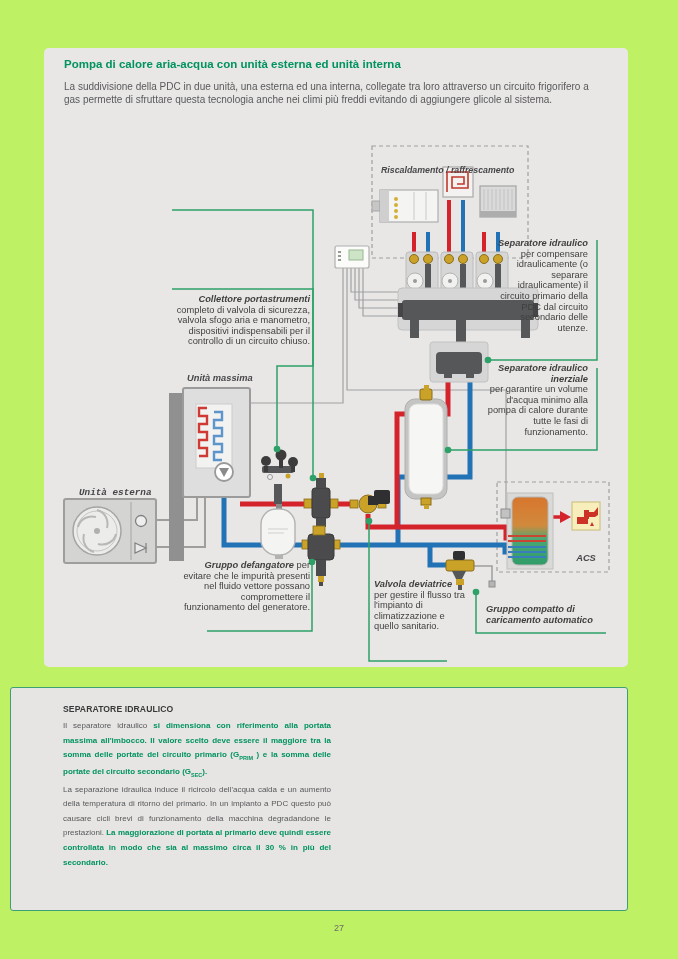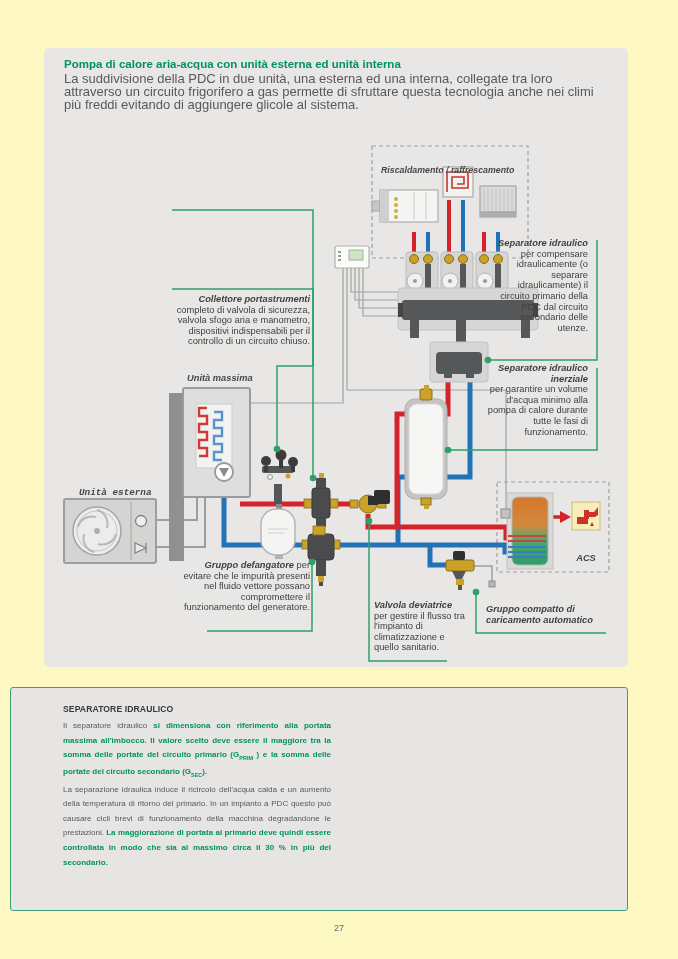--- a/index.html
+++ b/index.html
@@ -3,25 +3,25 @@
 <meta charset="utf-8">
 <style>
   :root{
     --accent-green:#00935f;
     --leader-green:#2da167;
     --pipe-red:#d5232b;
     --pipe-blue:#2273b5;
     --box-border-green:#3f9f74;
   }
   html,body{margin:0;padding:0;background:#fff;}
-  #page{position:relative;width:678px;height:959px;background:#fef9c3;overflow:hidden;
+  #page{position:relative;width:678px;height:959px;background:#bef264;overflow:hidden;
         font-family:"Liberation Sans",sans-serif;color:#3f3f3e;}
   #topbox{position:absolute;left:44px;top:48px;width:584px;height:619px;background:#e8e7e6;border-radius:5px;}
   #title{position:absolute;left:64px;top:58px;width:540px;font-size:11.5px;font-weight:bold;color:var(--accent-green);}
-  #intro{position:absolute;left:64px;top:72px;width:536px;font-size:13px;line-height:13px;color:#59595b;}
+  #intro{position:absolute;left:64px;top:80px;width:536px;font-size:10px;line-height:13px;color:#59595b;}
   svg#diagram{position:absolute;left:0;top:0;width:678px;height:959px;}
   .pr{stroke:var(--pipe-red);fill:none;}
   .pb{stroke:var(--pipe-blue);fill:none;}
   .gl{stroke:var(--leader-green);stroke-width:1.5;fill:none;}
   .gd{fill:var(--leader-green);}
   .lbl{position:absolute;font-size:9.3px;font-weight:bold;font-style:italic;color:#47474a;white-space:nowrap;}
   .ann{position:absolute;font-size:9.3px;line-height:10.6px;color:#3f3f3e;}
   .ann .lead{font-weight:bold;font-style:italic;}
   .ra{text-align:right;}
   .la{text-align:left;}
@@ -315,21 +315,21 @@
   </div>
 
   <div class="ann ra blocklead" style="left:476px;top:363px;width:112px;">
     <span class="lead">Separatore idraulico inerziale</span><span>per garantire un volume d'acqua minimo alla pompa di calore durante tutte le fasi di funzionamento.</span>
   </div>
 
   <div class="ann ra" style="left:182px;top:560px;width:128px;">
     <span class="lead">Gruppo defangatore</span> <span>per evitare che le impurità presenti nel fluido vettore possano compromettere il funzionamento del generatore.</span>
   </div>
 
-  <div class="ann la blocklead" style="left:374px;top:600px;width:95px;">
+  <div class="ann la blocklead" style="left:374px;top:579px;width:95px;">
     <span class="lead">Valvola deviatrice</span><span>per gestire il flusso tra l'impianto di climatizzazione e quello sanitario.</span>
   </div>
 
   <div class="ann la" style="left:486px;top:604px;width:132px;">
     <span class="lead">Gruppo compatto di caricamento automatico</span>
   </div>
 
   <div id="infobox">
     <div id="infotext">
       <div class="h">SEPARATORE IDRAULICO</div>

